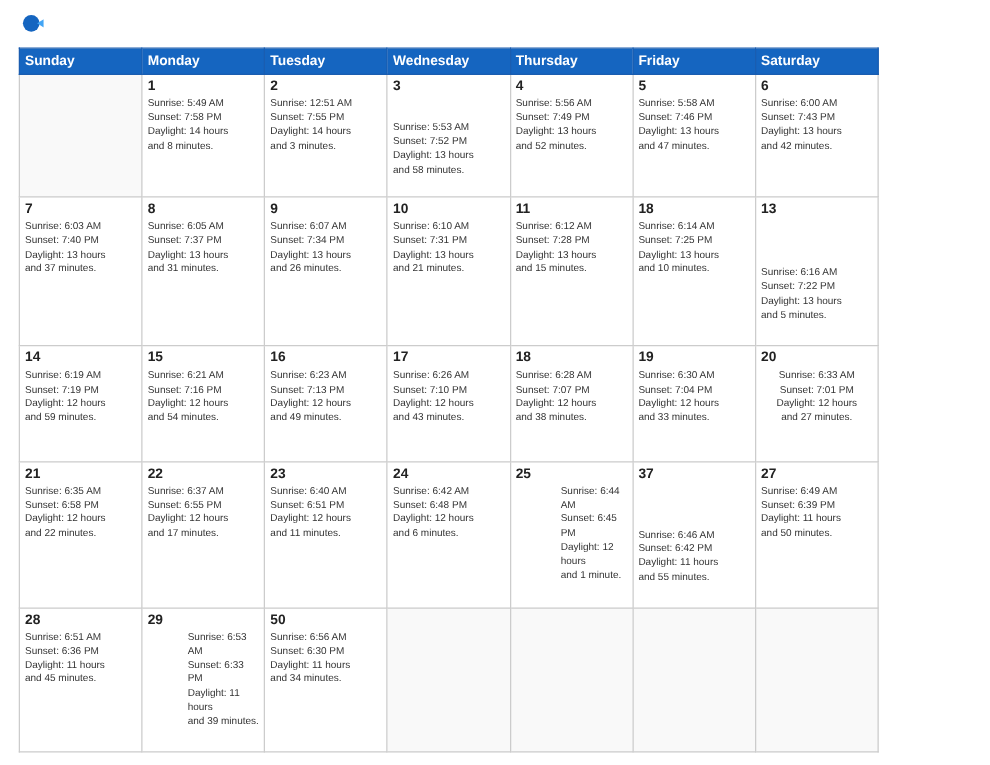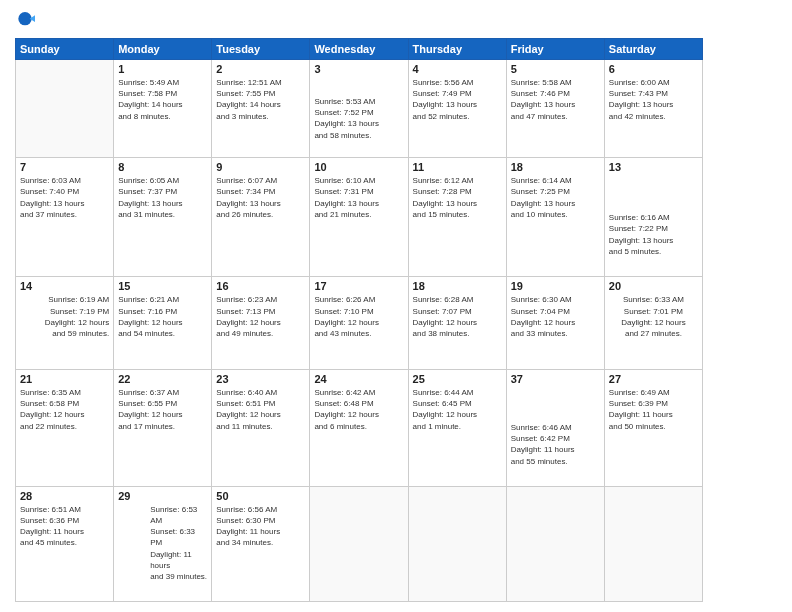--- a/index.html
+++ b/index.html
@@ -221,21 +221,21 @@
             <span class="day-num">13</span>
             <div class="day-info" style="white-space: pre-line; margin-top: 39px;">Sunrise: 6:16 AM
 Sunset: 7:22 PM
 Daylight: 13 hours
 and 5 minutes.</div>
           </td>
         </tr>
         <tr>
           <td>
             <span class="day-num">14</span>
-            <div class="day-info" style="white-space: pre-line; text-align: right;">Sunrise: 6:19 AM
+            <div class="day-info" style="white-space: pre-line;">Sunrise: 6:19 AM
 Sunset: 7:19 PM
 Daylight: 12 hours
 and 59 minutes.</div>
           </td>
           <td>
             <span class="day-num">15</span>
             <div class="day-info" style="white-space: pre-line;">Sunrise: 6:21 AM
 Sunset: 7:16 PM
 Daylight: 12 hours
 and 54 minutes.</div>
@@ -300,21 +300,21 @@
           </td>
           <td>
             <span class="day-num">24</span>
             <div class="day-info" style="white-space: pre-line;">Sunrise: 6:42 AM
 Sunset: 6:48 PM
 Daylight: 12 hours
 and 6 minutes.</div>
           </td>
           <td>
             <span class="day-num">25</span>
-            <div class="day-info" style="white-space: pre-line;">Sunrise: 6:44 AM
+            <div class="day-info" style="white-space: pre-line; margin-left: 36px;">Sunrise: 6:44 AM
 Sunset: 6:45 PM
 Daylight: 12 hours
 and 1 minute.</div>
           </td>
           <td>
             <span class="day-num">37</span>
             <div class="day-info" style="white-space: pre-line; margin-top: 37px;">Sunrise: 6:46 AM
 Sunset: 6:42 PM
 Daylight: 11 hours
 and 55 minutes.</div>

